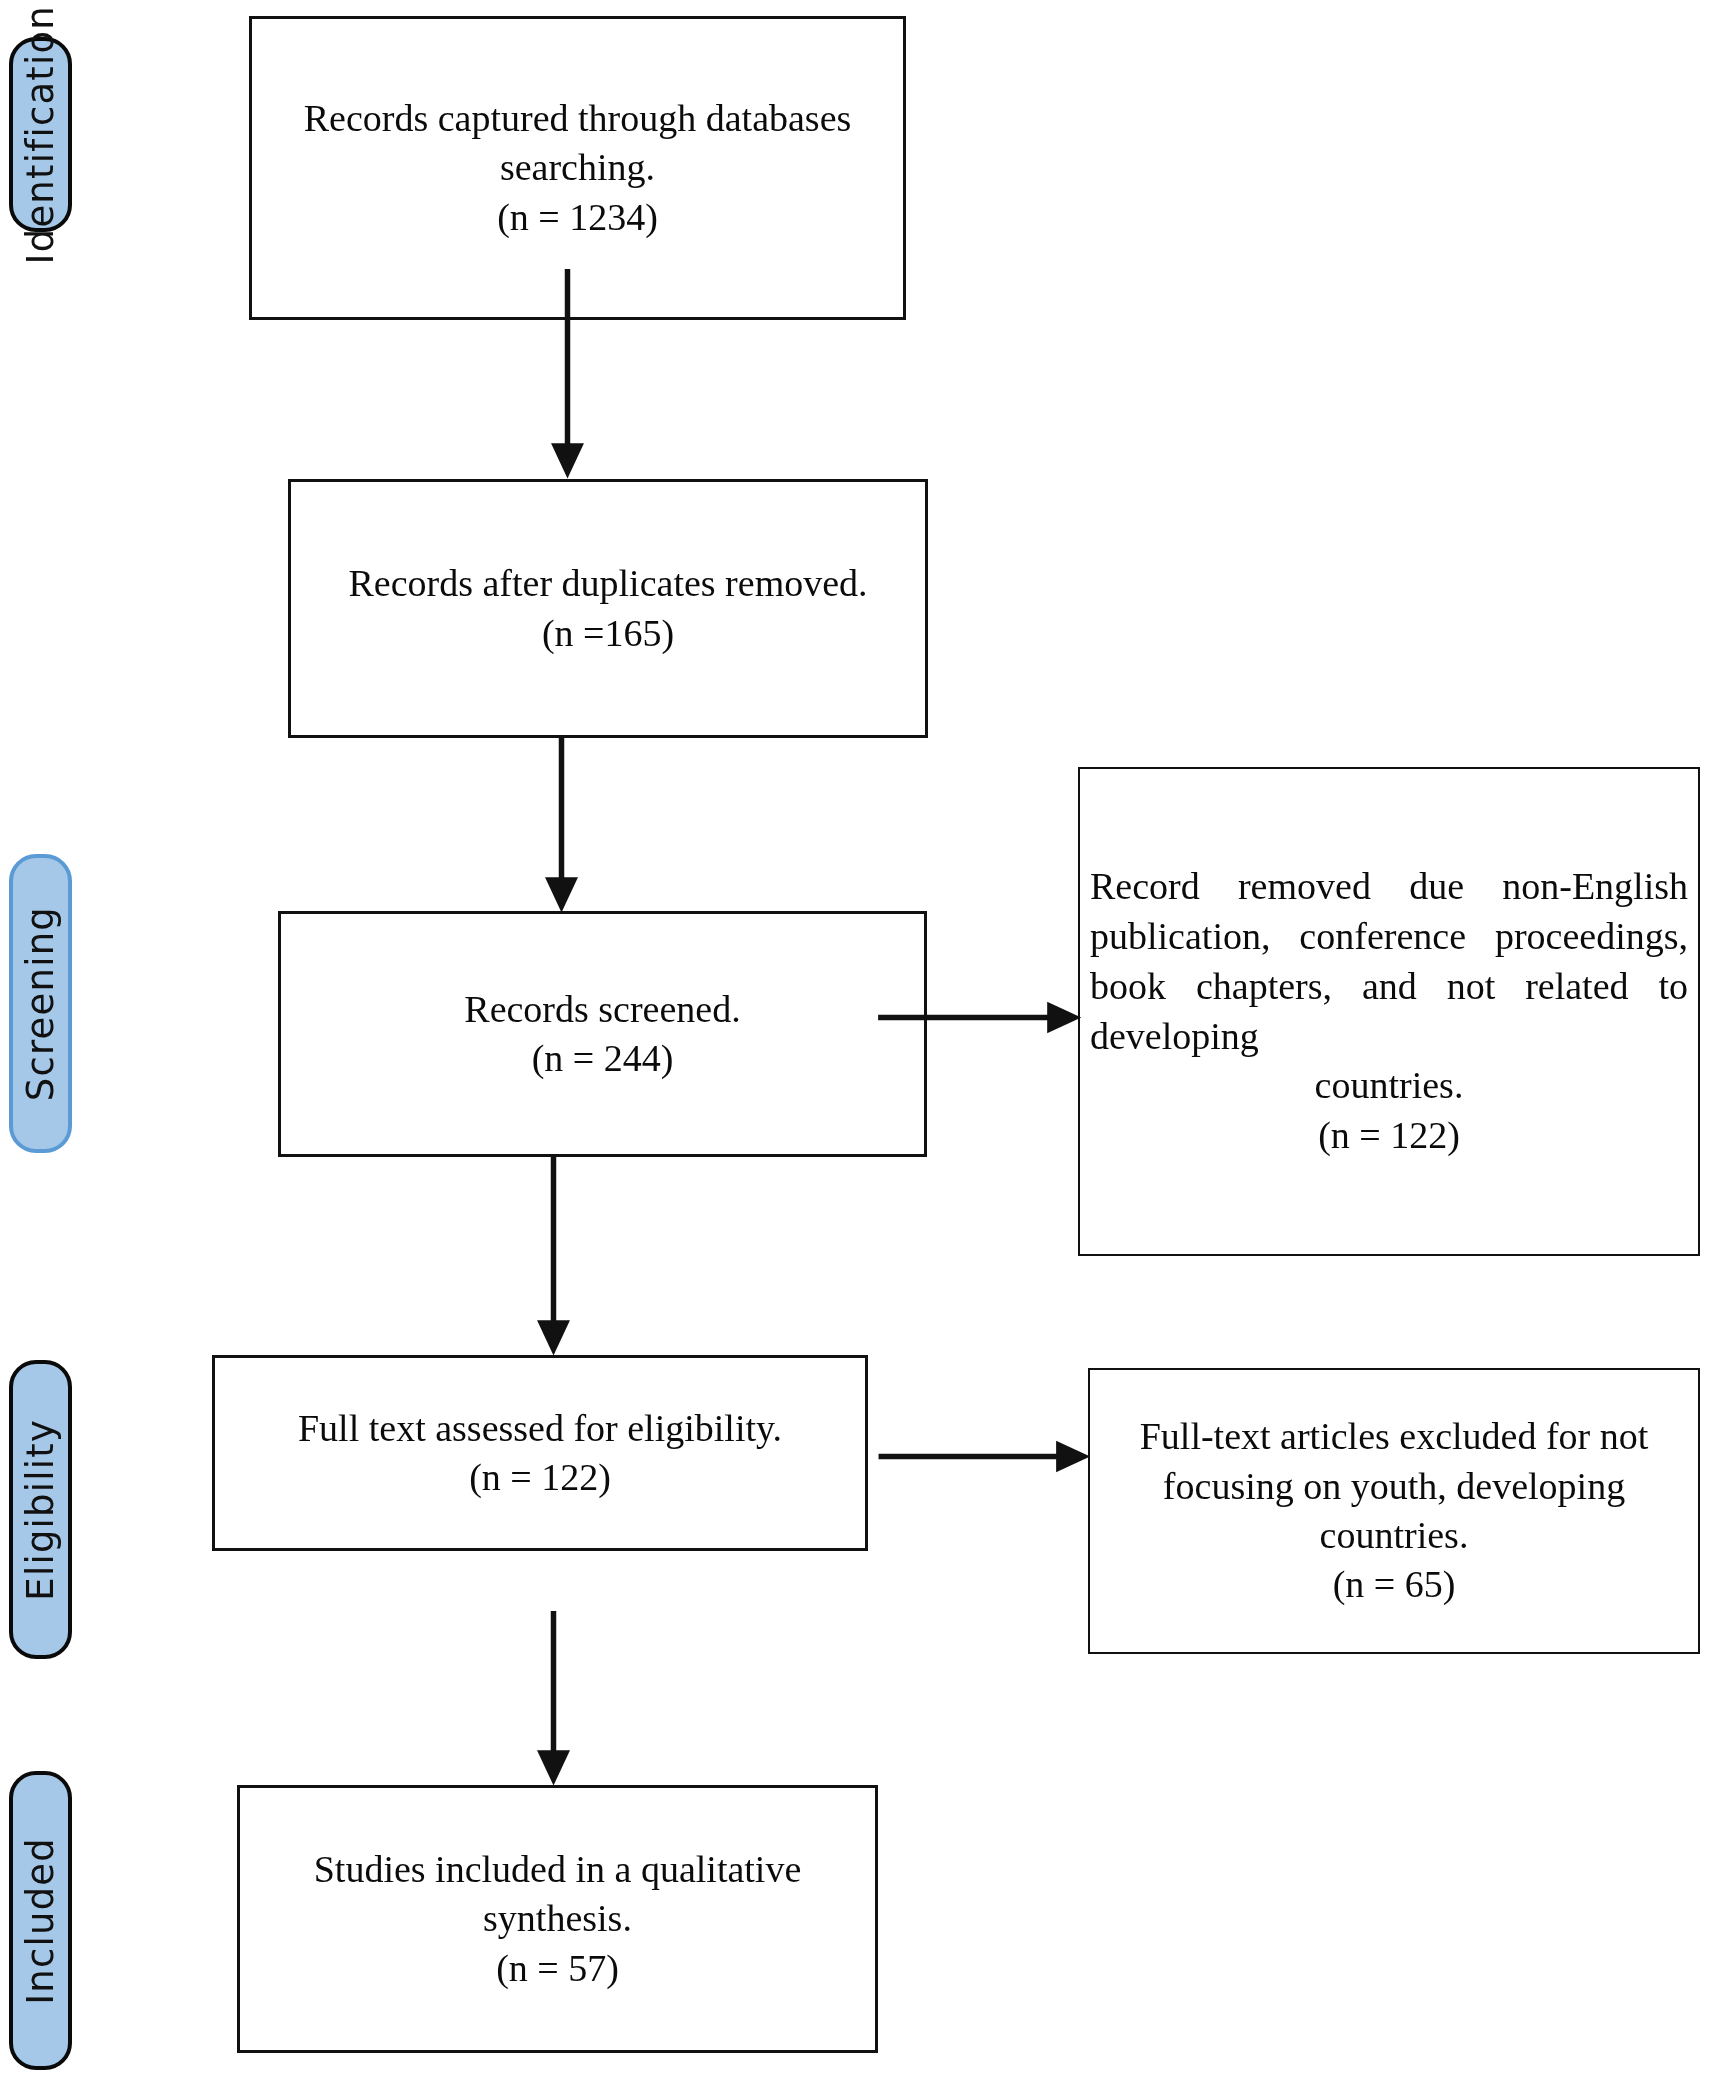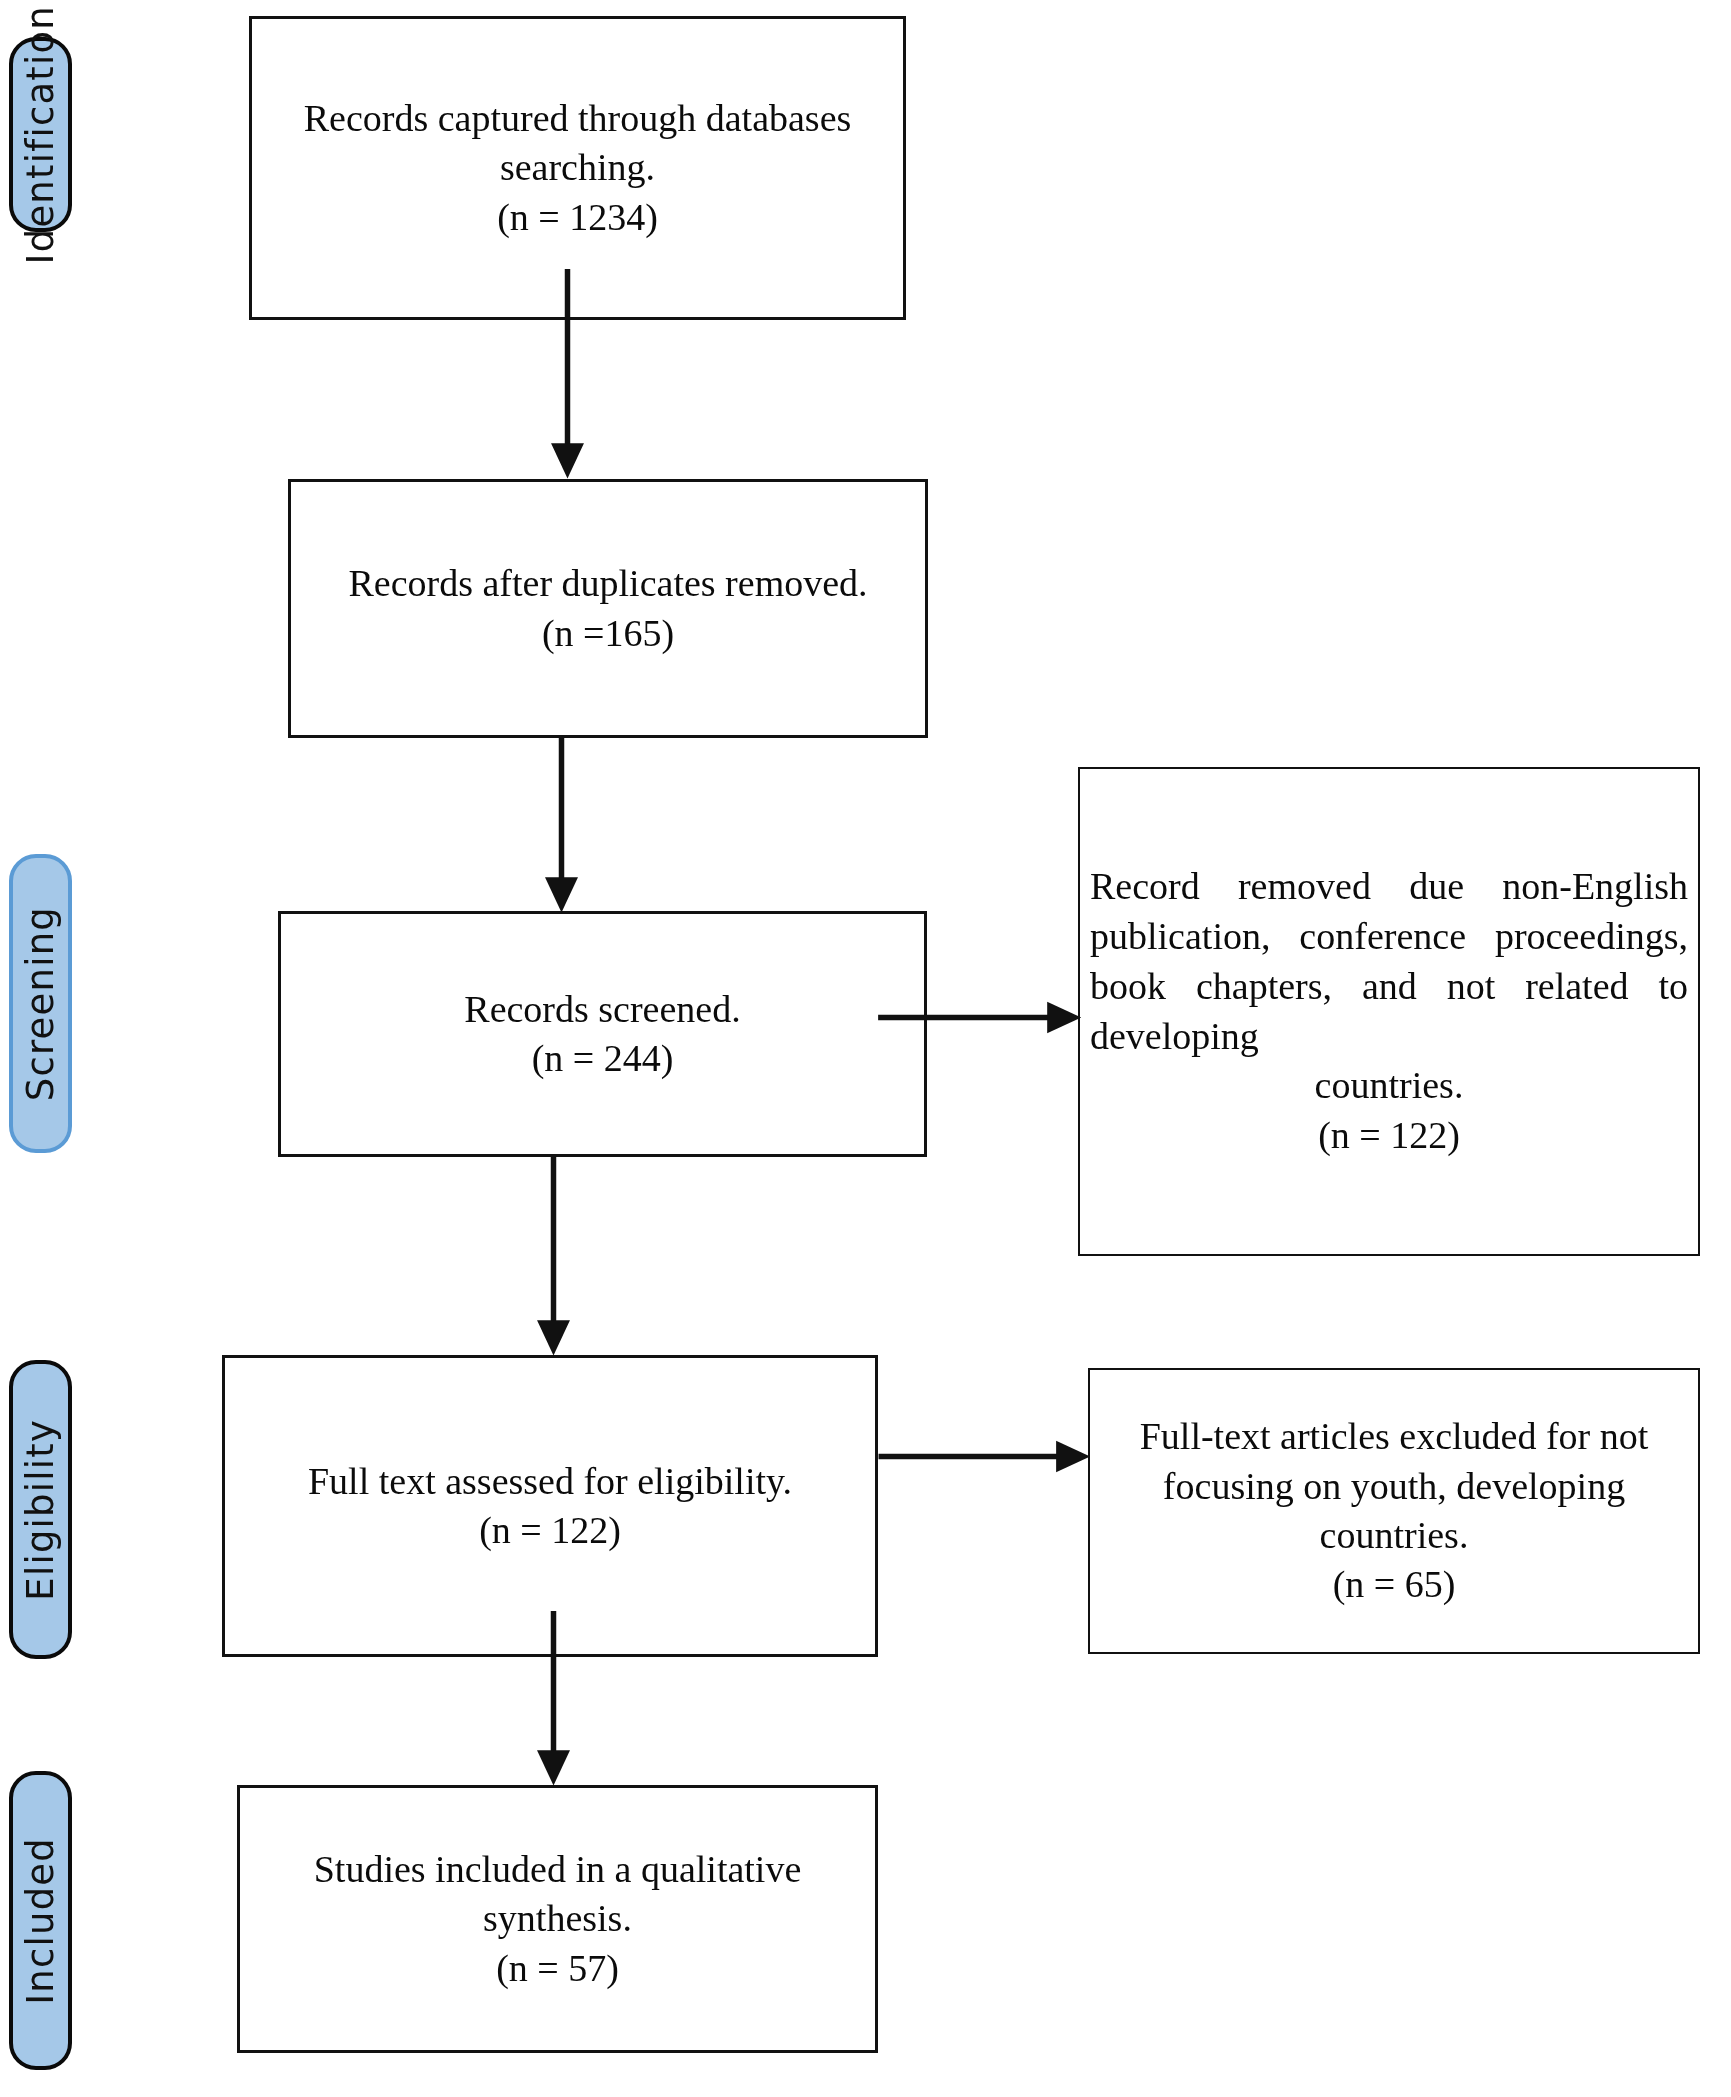--- a/index.html
+++ b/index.html
@@ -129,21 +129,21 @@
   </div>
 
   <div class="flow-box thin" style="left:1078px; top:767px; width:622px; height:489px;">
     <div class="box-text justify">
       <span>Record removed due non-English publication, conference proceedings, book chapters, and not related to developing</span>
       <span class="last-line">countries.</span>
     </div>
     <div class="box-count">(n = 122)</div>
   </div>
 
-  <div class="flow-box" style="left:222px; top:1355px; width:656px; height:302px;">
+  <div class="flow-box" style="left:212px; top:1355px; width:656px; height:196px;">
     <div class="box-text">Full text assessed for eligibility.</div>
     <div class="box-count">(n = 122)</div>
   </div>
 
   <div class="flow-box thin" style="left:1088px; top:1368px; width:612px; height:286px;">
     <div class="box-text">Full-text articles excluded for not focusing on youth, developing countries.</div>
     <div class="box-count">(n = 65)</div>
   </div>
 
   <div class="flow-box" style="left:237px; top:1785px; width:641px; height:268px;">

